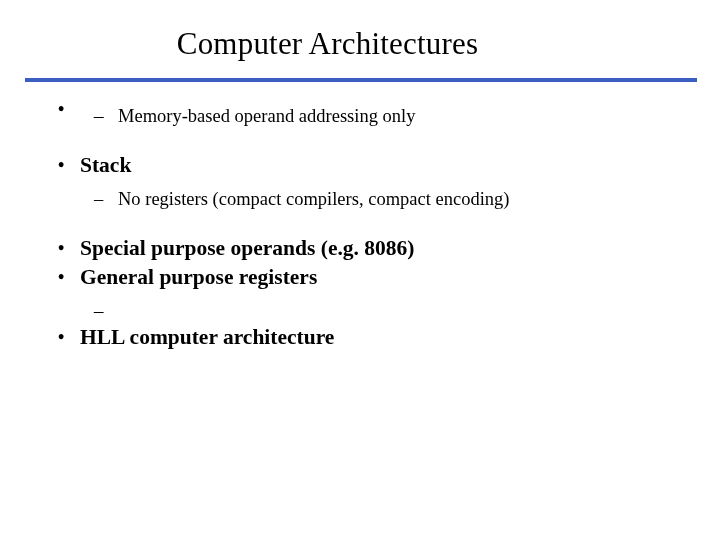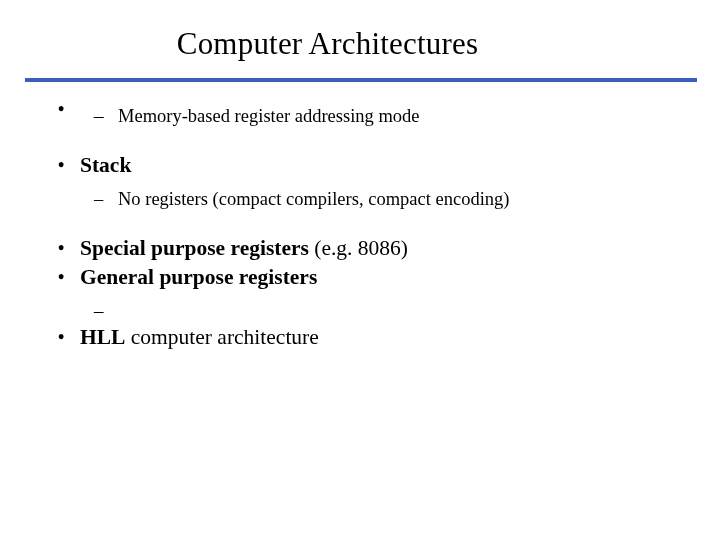--- a/index.html
+++ b/index.html
@@ -59,21 +59,21 @@
   }
   .lvl1 .bullet {
     position: absolute;
     left: 30px;
     top: 0;
     font-size: 18px;
     line-height: 27px;
     font-weight: bold;
   }
   .lvl1 .tail {
-    font-weight: normal;
+    font-weight: bold;
   }
   .lvl2 {
     position: relative;
     padding-left: 90px;
     font-size: 18.5px;
     line-height: 23px;
     font-weight: normal;
   }
   .lvl2 .dash {
     position: absolute;
@@ -112,42 +112,42 @@
     <div class="lvl2">
       <span class="dash">–</span>
     </div>
 
     <div class="lvl2">
       <span class="dash">–</span>
     </div>
 
     <div class="lvl2">
       <span class="dash">–</span>
-      <span>Memory-based register addressing mode</span>
+      <span>Memory-based operand addressing only</span>
     </div>
 
     <div class="gap-md"></div>
 
     <div class="lvl1">
       <span class="bullet">•</span>
       <span>Stack</span><span class="tail"></span>
     </div>
 
     <div class="gap-sm"></div>
 
     <div class="lvl2">
       <span class="dash">–</span>
       <span>No registers (compact compilers, compact encoding)</span>
     </div>
 
     <div class="gap-md"></div>
 
     <div class="lvl1">
       <span class="bullet">•</span>
-      <span>Special purpose registers</span><span class="tail"> (e.g. 8086)</span>
+      <span>Special purpose operands</span><span class="tail"> (e.g. 8086)</span>
     </div>
 
     <div class="lvl1 tight">
       <span class="bullet">•</span>
       <span>General purpose registers</span><span class="tail"></span>
     </div>
 
     <div class="gap-sm"></div>
 
     <div class="lvl2">

